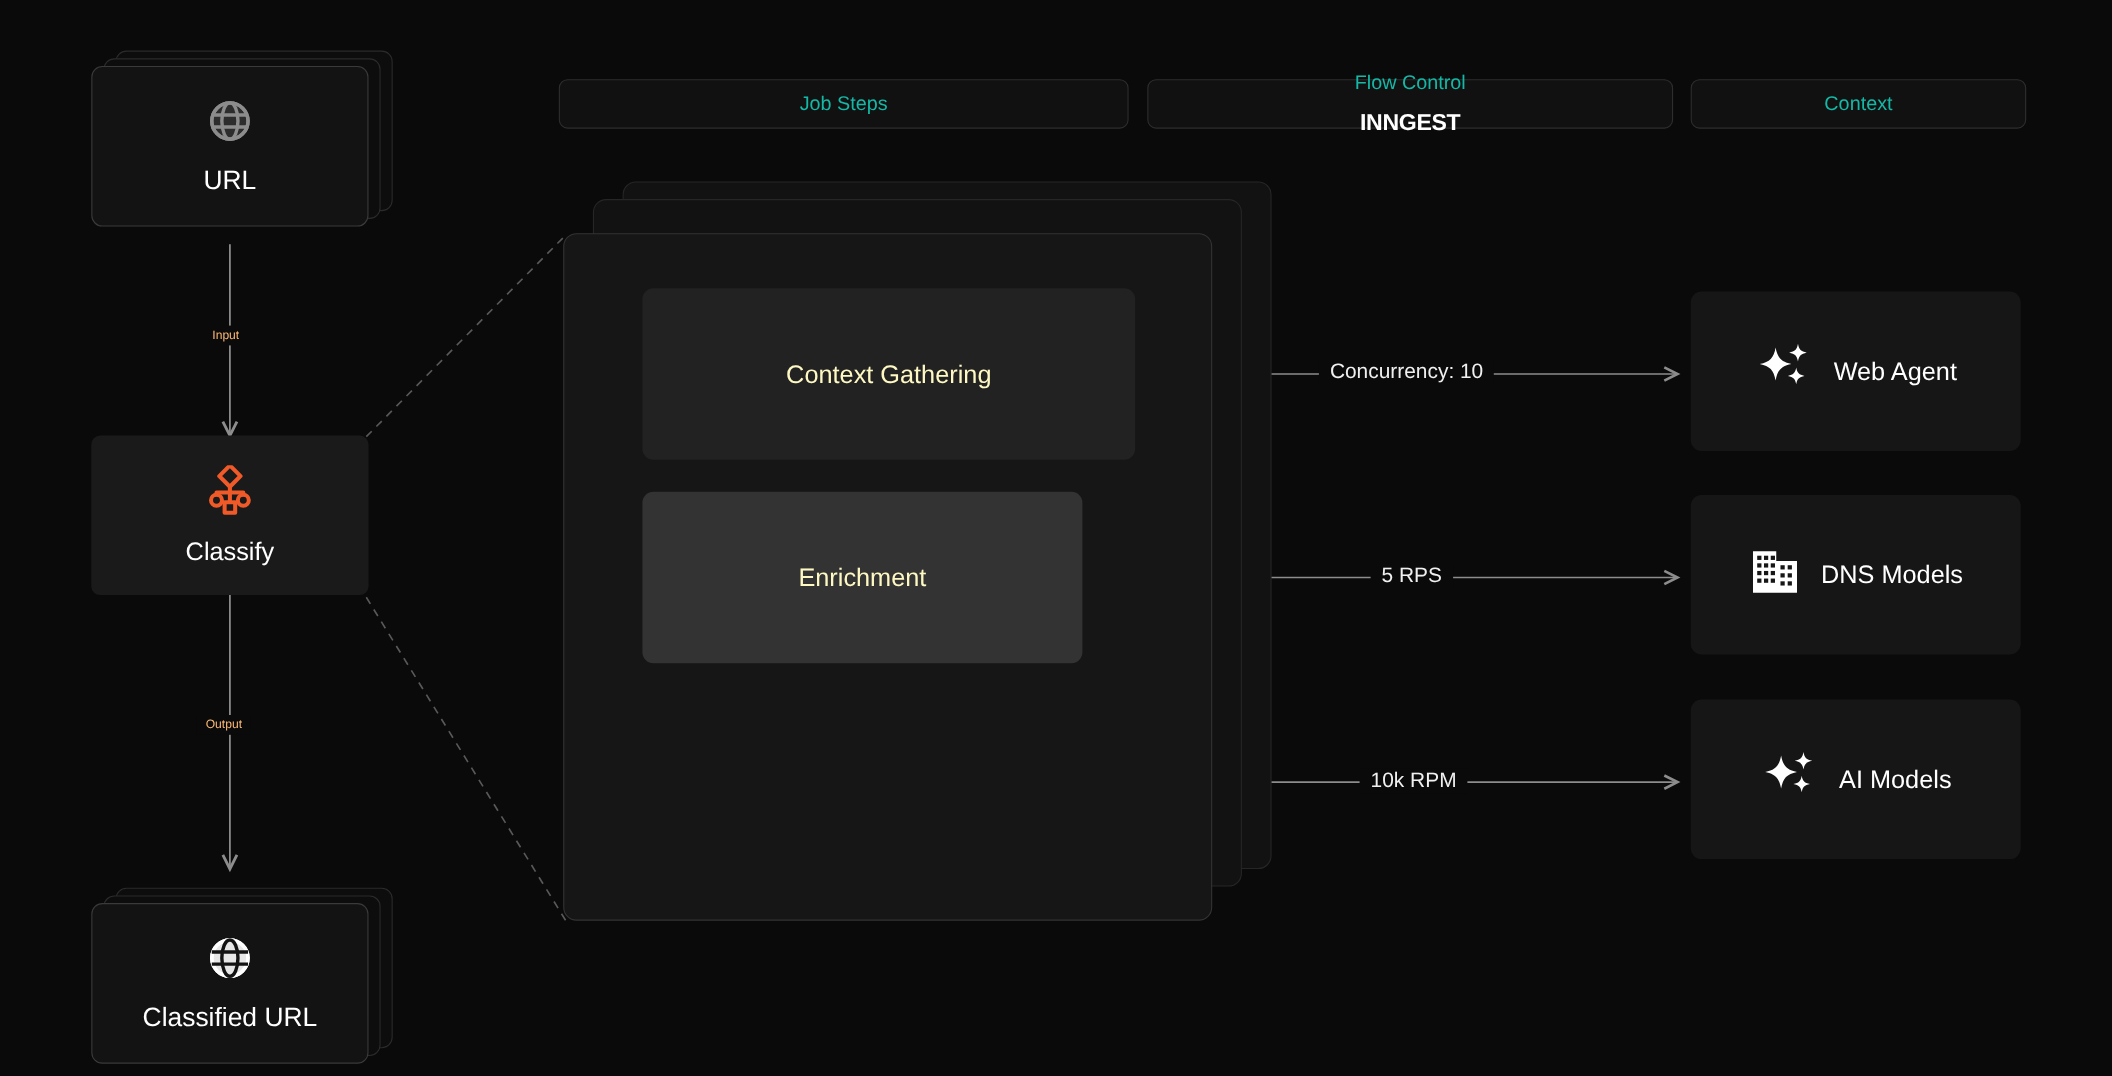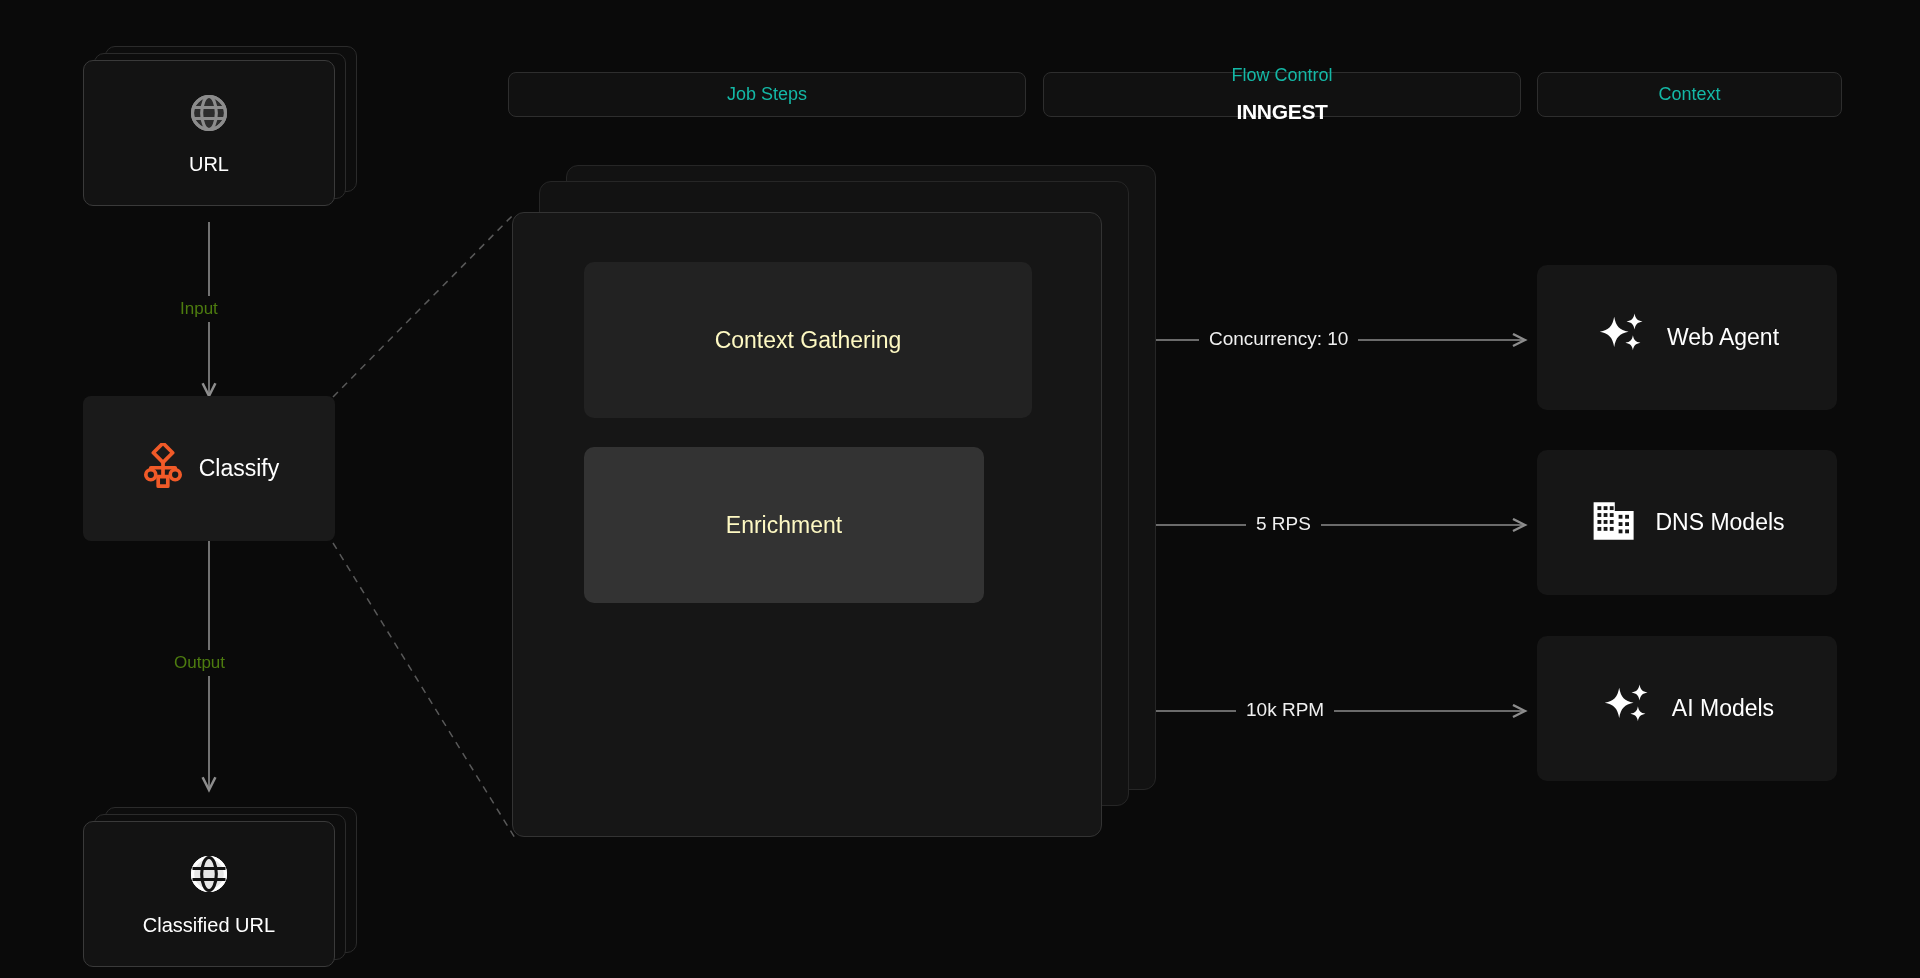--- a/index.html
+++ b/index.html
@@ -32,27 +32,27 @@
     position:absolute; width:252px; height:146px;
     border:1px solid #2b2b2b; border-radius:10px; background:#0d0d0d;
   }
   .stack .sh.s1{ left:22px; top:0px; }
   .stack .sh.s2{ left:11px; top:7px; }
   .stack .face{
     position:absolute; left:0; top:14px; width:252px; height:146px;
     border:1px solid #3a3a3a; border-radius:10px; background:#131313;
     display:flex; flex-direction:column; align-items:center; justify-content:center; gap:14px;
   }
-  .stack .face .cap{ color:#ffffff; font-size:20px; }
+  .stack .face .cap{ color:#ffffff; font-size:24px; }
 
   
   .classify{
     position:absolute; width:252px; height:145px; border-radius:8px;
     background:#1a1a1a;
-    display:flex; flex-direction:row; align-items:center; justify-content:center; gap:12px;
+    display:flex; flex-direction:column; align-items:center; justify-content:center; gap:12px;
   }
   .classify .cap{ color:#ffffff; font-size:23px; }
 
   
   .panelstack{ position:absolute; }
   .panelstack .pl{
     position:absolute; border:1px solid #262626; border-radius:12px; background:#121212;
   }
   .panelstack .pface{
     position:absolute; border:1px solid #333333; border-radius:12px; background:#161616;
@@ -72,22 +72,22 @@
     display:flex; flex-direction:row; align-items:center; justify-content:center; gap:16px;
   }
   .ctx .cap{ color:#ffffff; font-size:23px; }
 
   
   .flowlbl{
     position:absolute; color:#f0f0f0; font-size:19px; background:#0a0a0a;
     padding:0 10px; white-space:nowrap;
   }
   .vlbl{
-    position:absolute; color:#4d7c0f; font-size:17px; background:#0a0a0a;
-    padding:3px 8px; white-space:nowrap;
+    position:absolute; color:#fdba74; font-size:11px; background:#0a0a0a;
+    padding:3px 8px; white-space:nowrap;margin-left:13px;
   }
   svg.wires{ position:absolute; left:0; top:0; width:1920px; height:978px; pointer-events:none; }
 </style>
 </head>
 <body>
 
 <div id="stage">
 
   <div class="pill" style="left:508px; top:72px; width:518px;">
     <span class="ttl">Job Steps</span>

